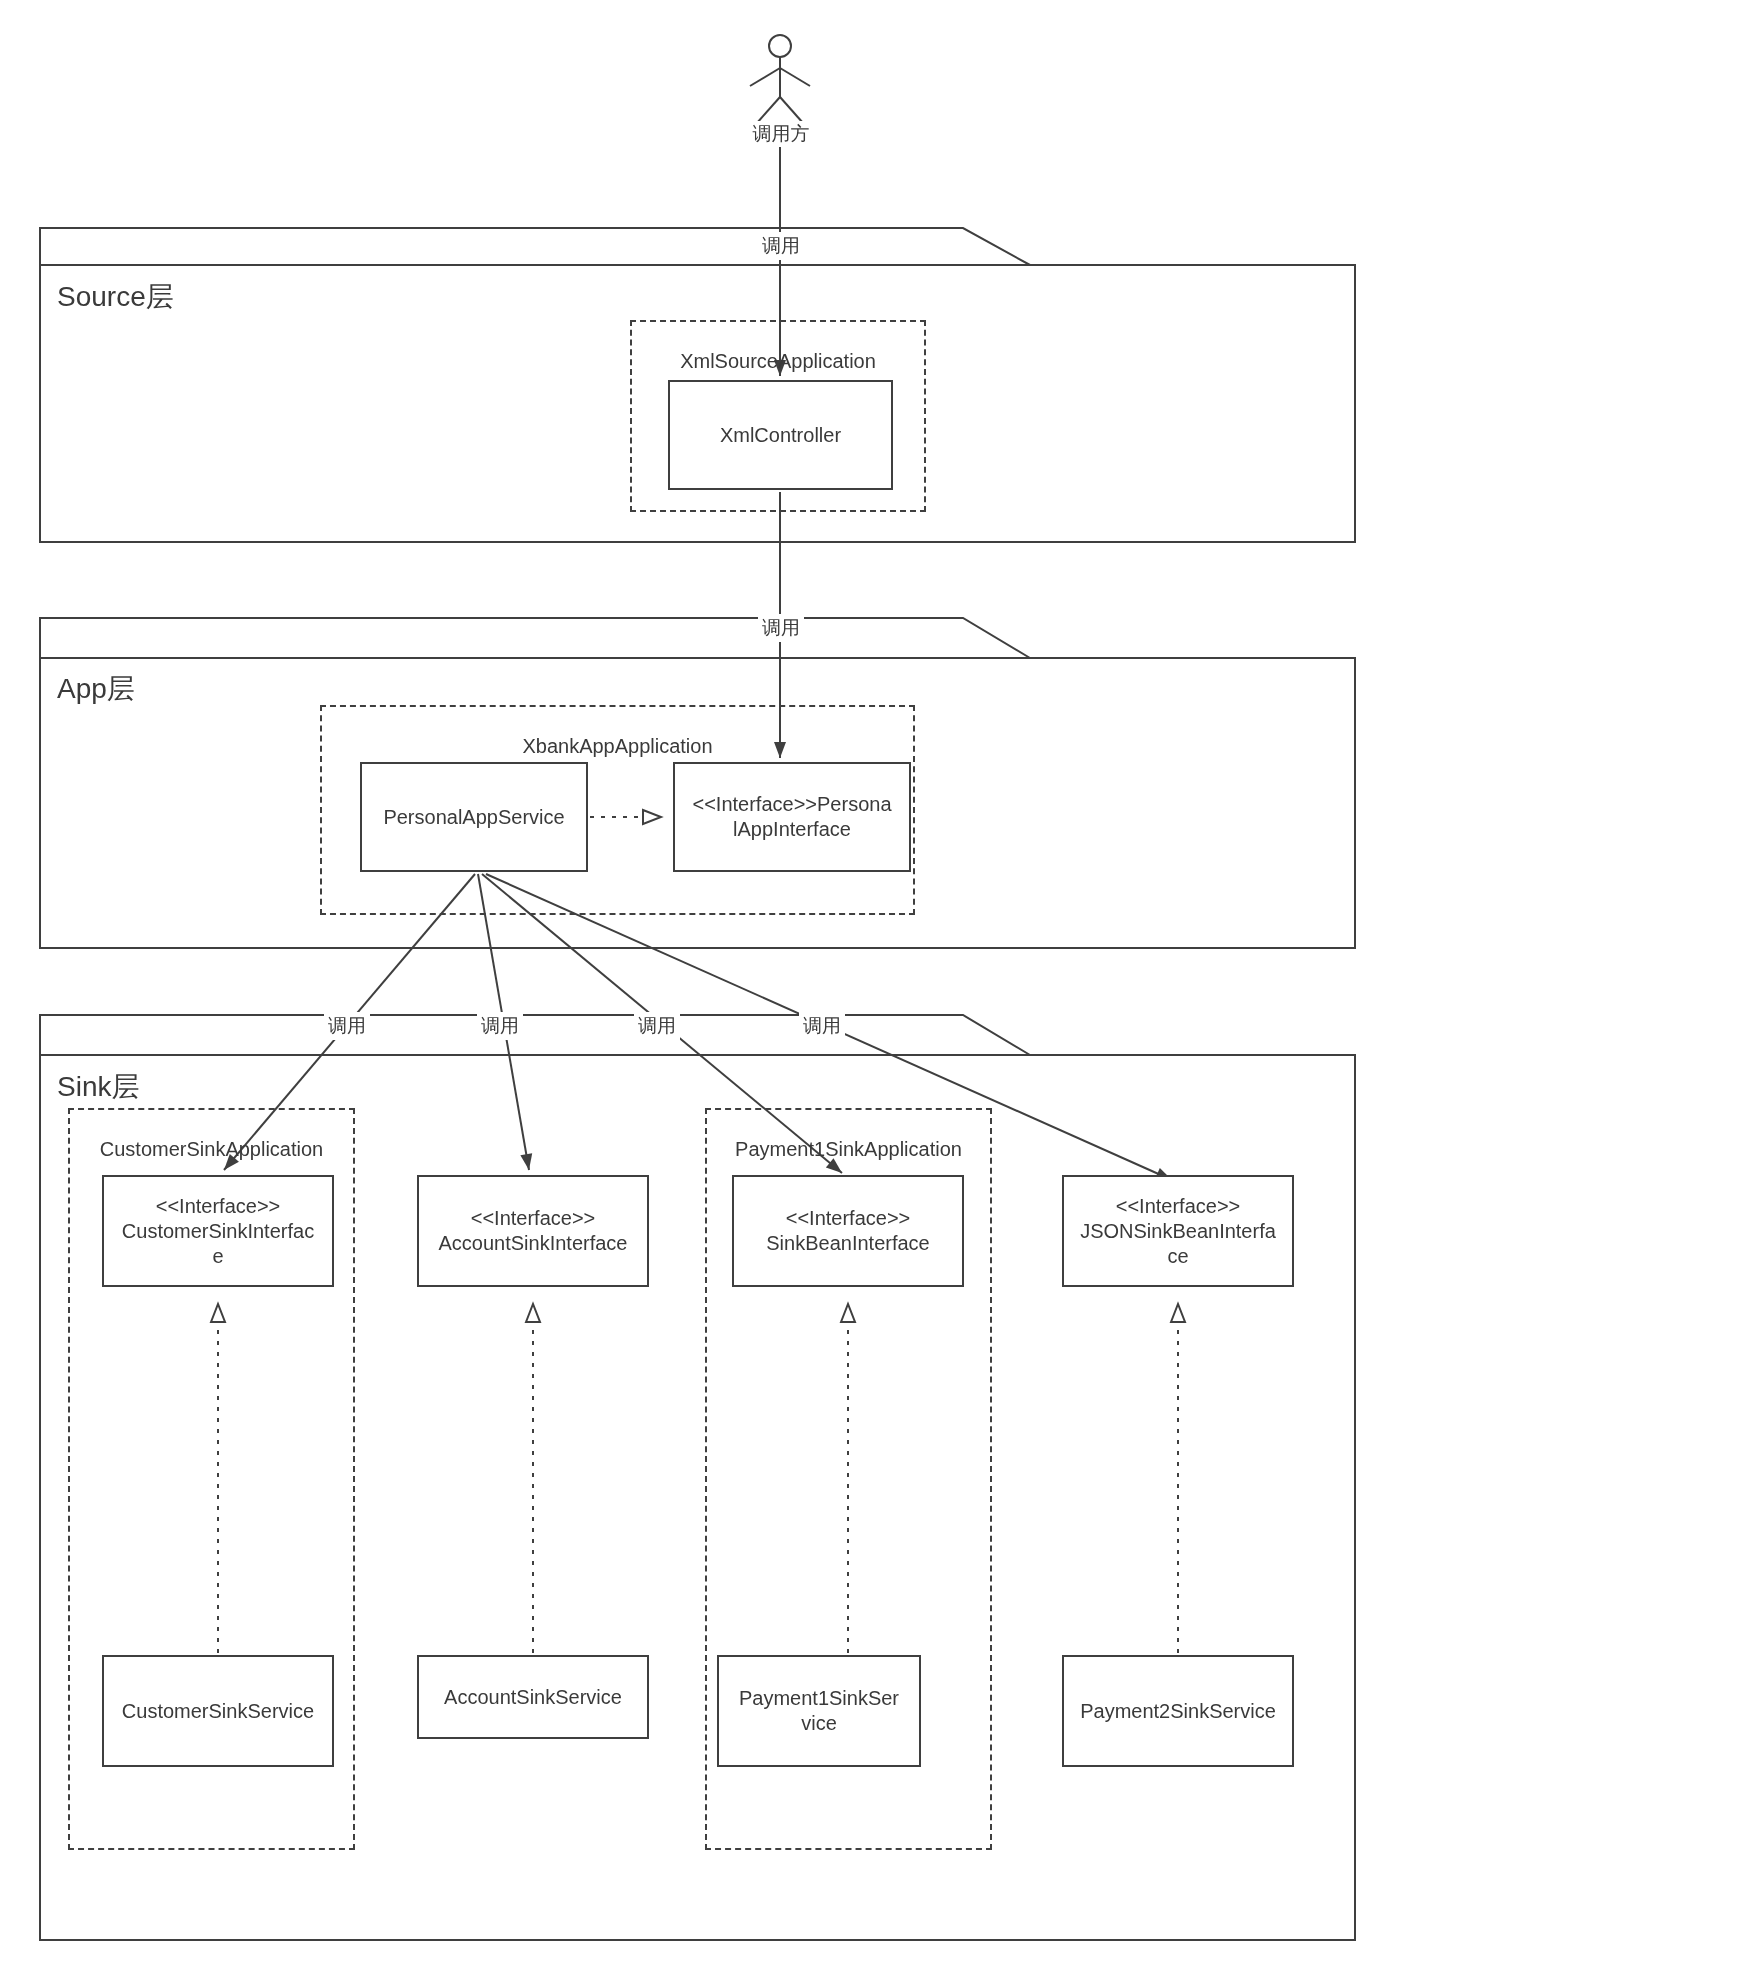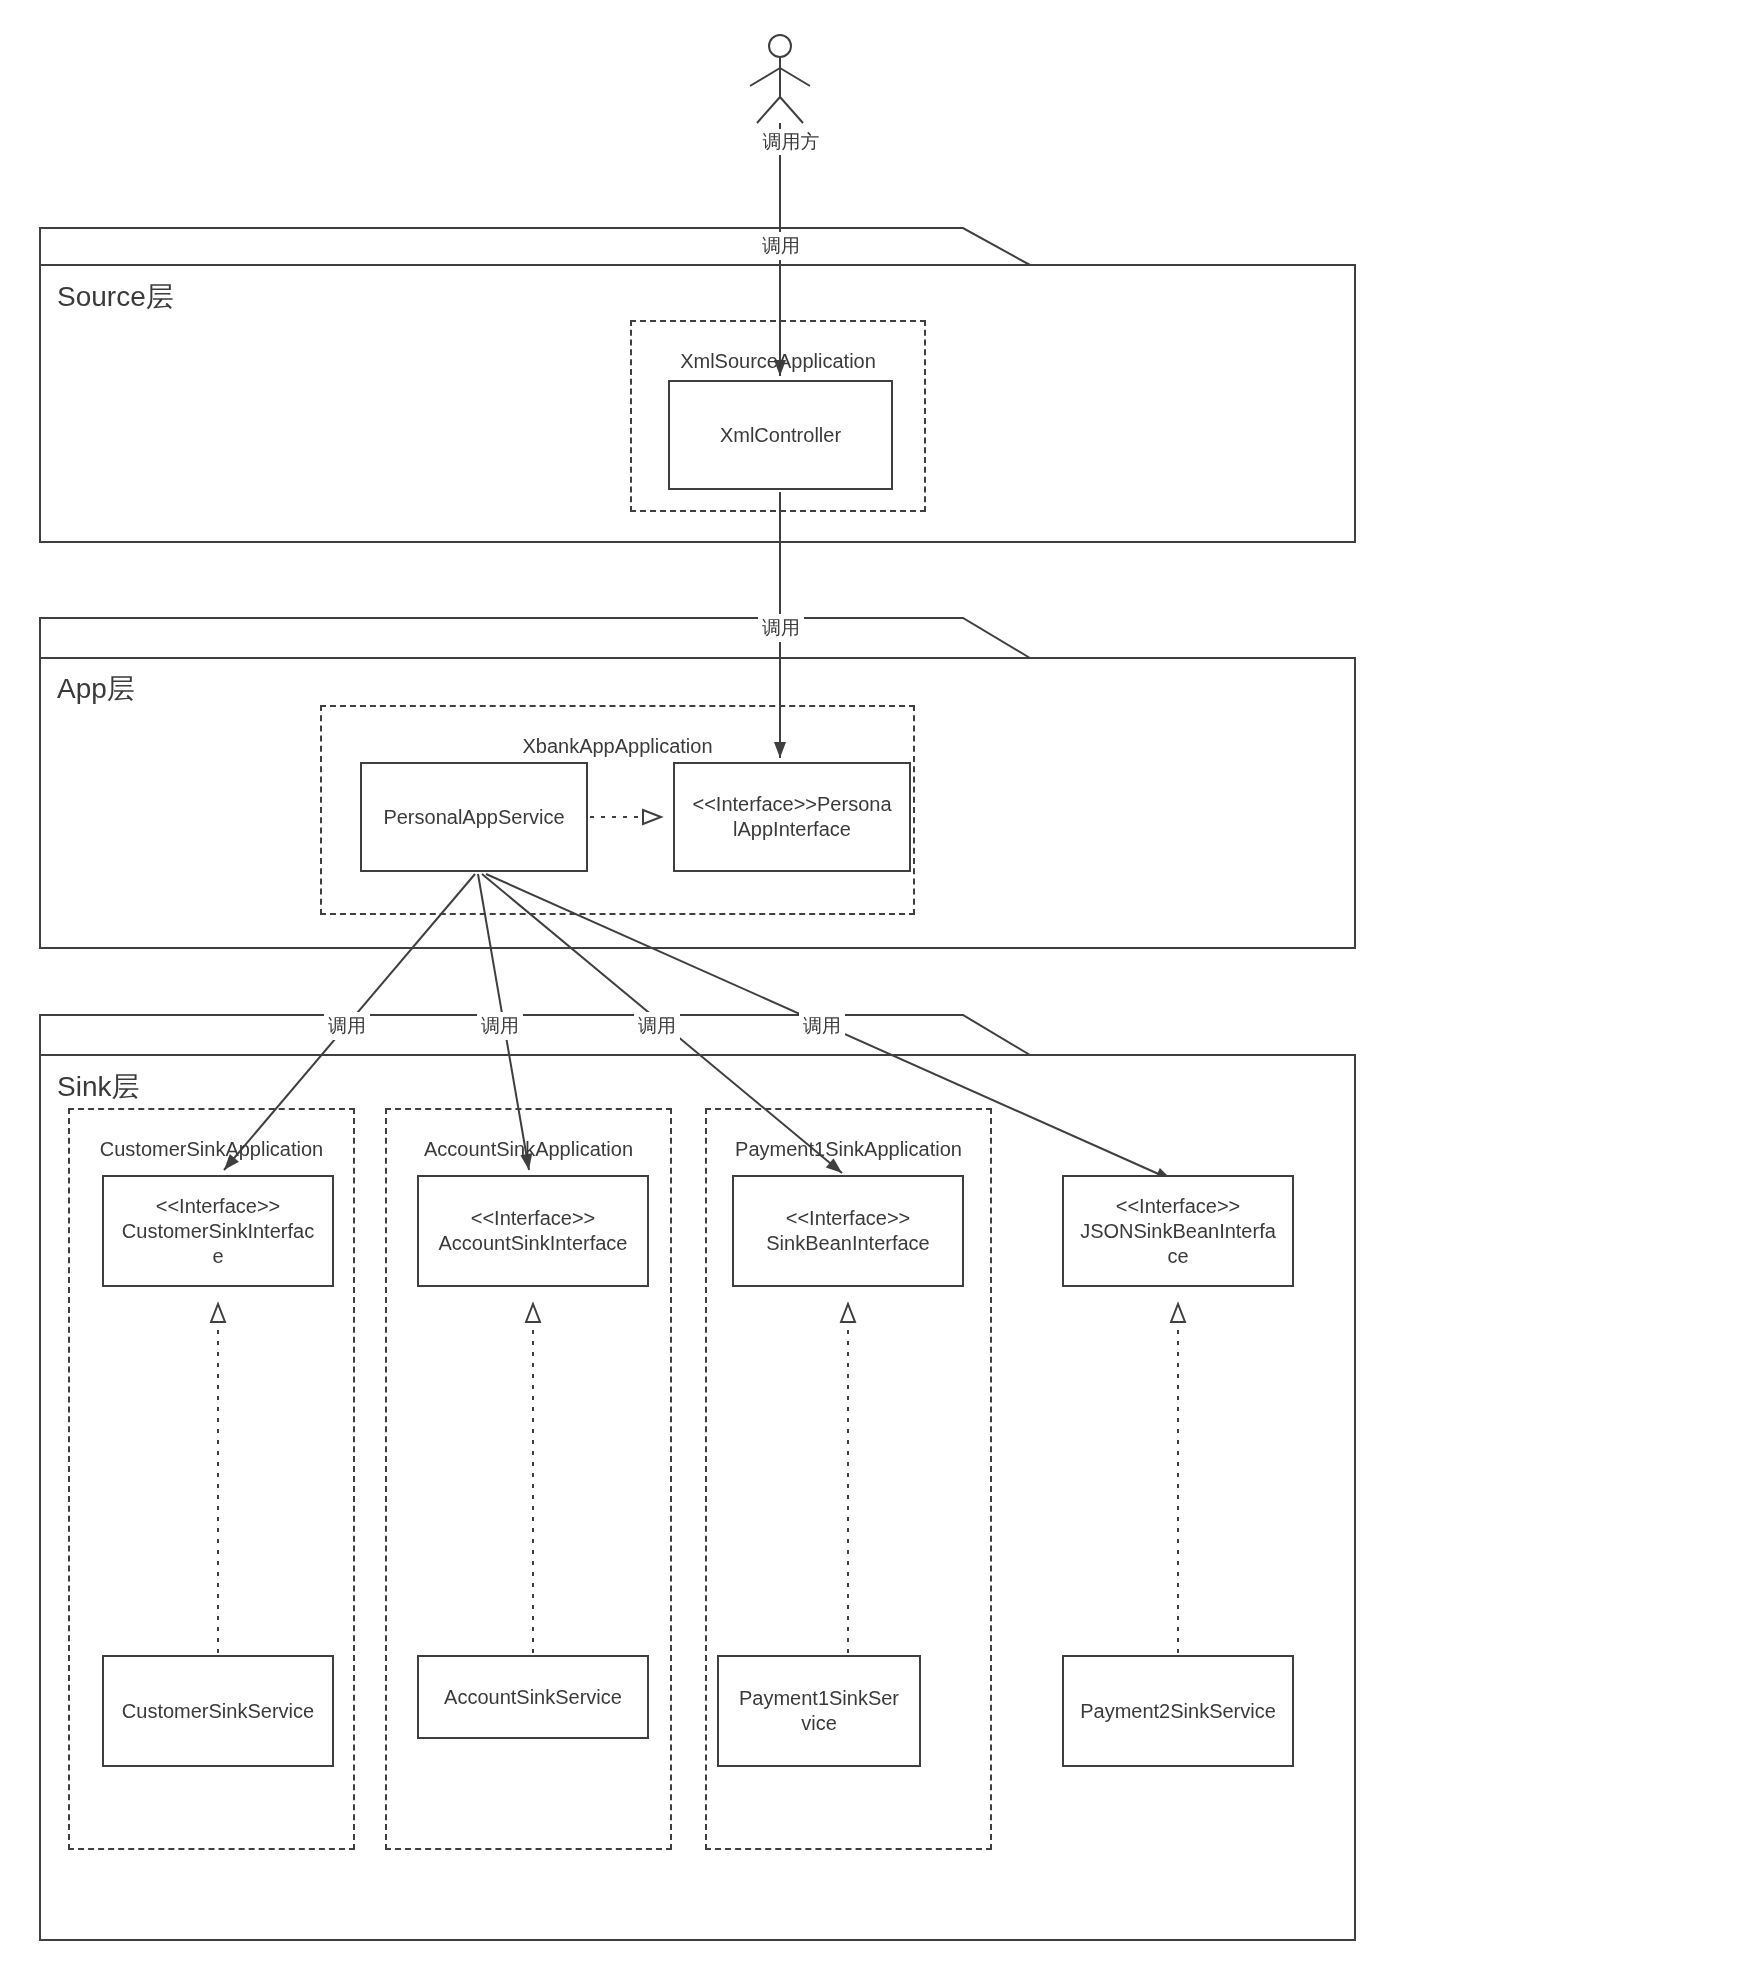--- a/index.html
+++ b/index.html
@@ -101,21 +101,21 @@
       <line x1="486" y1="874" x2="1172" y2="1180" marker-end="url(#mFilled)"></line>
 
       <line x1="590" y1="817" x2="661" y2="817" stroke-dasharray="4,7" marker-end="url(#mHollow)"></line>
       <line x1="218" y1="1653" x2="218" y2="1304" stroke-dasharray="4,7" marker-end="url(#mHollow)"></line>
       <line x1="533" y1="1653" x2="533" y2="1304" stroke-dasharray="4,7" marker-end="url(#mHollow)"></line>
       <line x1="848" y1="1653" x2="848" y2="1304" stroke-dasharray="4,7" marker-end="url(#mHollow)"></line>
       <line x1="1178" y1="1653" x2="1178" y2="1304" stroke-dasharray="4,7" marker-end="url(#mHollow)"></line>
     </g>
   </svg>
 
-  <div class="actor-label" style="left:781px; top:142px;margin-left:10px;">调用方</div>
+  <div class="actor-label" style="left:781px; top:134px;">调用方</div>
 
   <div class="layer-title" style="left:57px; top:278px;">Source层</div>
   <div class="layer-title" style="left:57px; top:670px;">App层</div>
   <div class="layer-title" style="left:57px; top:1068px;">Sink层</div>
 
   <div class="group-box" style="left:630px; top:320px; width:296px; height:192px;">
     <div class="group-label">XmlSourceApplication</div>
   </div>
   <div class="class-box" style="left:668px; top:380px; width:225px; height:110px;">
     <div>XmlController</div>
@@ -137,23 +137,20 @@
   <div class="class-box" style="left:102px; top:1175px; width:232px; height:112px;">
     <div>
       <div>&lt;&lt;Interface&gt;&gt;</div>
       <div class="brk">CustomerSinkInterface</div>
     </div>
   </div>
   <div class="class-box" style="left:102px; top:1655px; width:232px; height:112px;">
     <div class="brk">CustomerSinkService</div>
   </div>
 
-  <div class="group-box" style="left:385px; top:1108px; width:287px; height:742px;">
-    <div class="group-label">AccountSinkApplication</div>
-  </div>
   <div class="class-box" style="left:417px; top:1175px; width:232px; height:112px;">
     <div>
       <div>&lt;&lt;Interface&gt;&gt;</div>
       <div class="brk">AccountSinkInterface</div>
     </div>
   </div>
   <div class="class-box" style="left:417px; top:1655px; width:232px; height:84px;">
     <div class="brk">AccountSinkService</div>
   </div>
 

